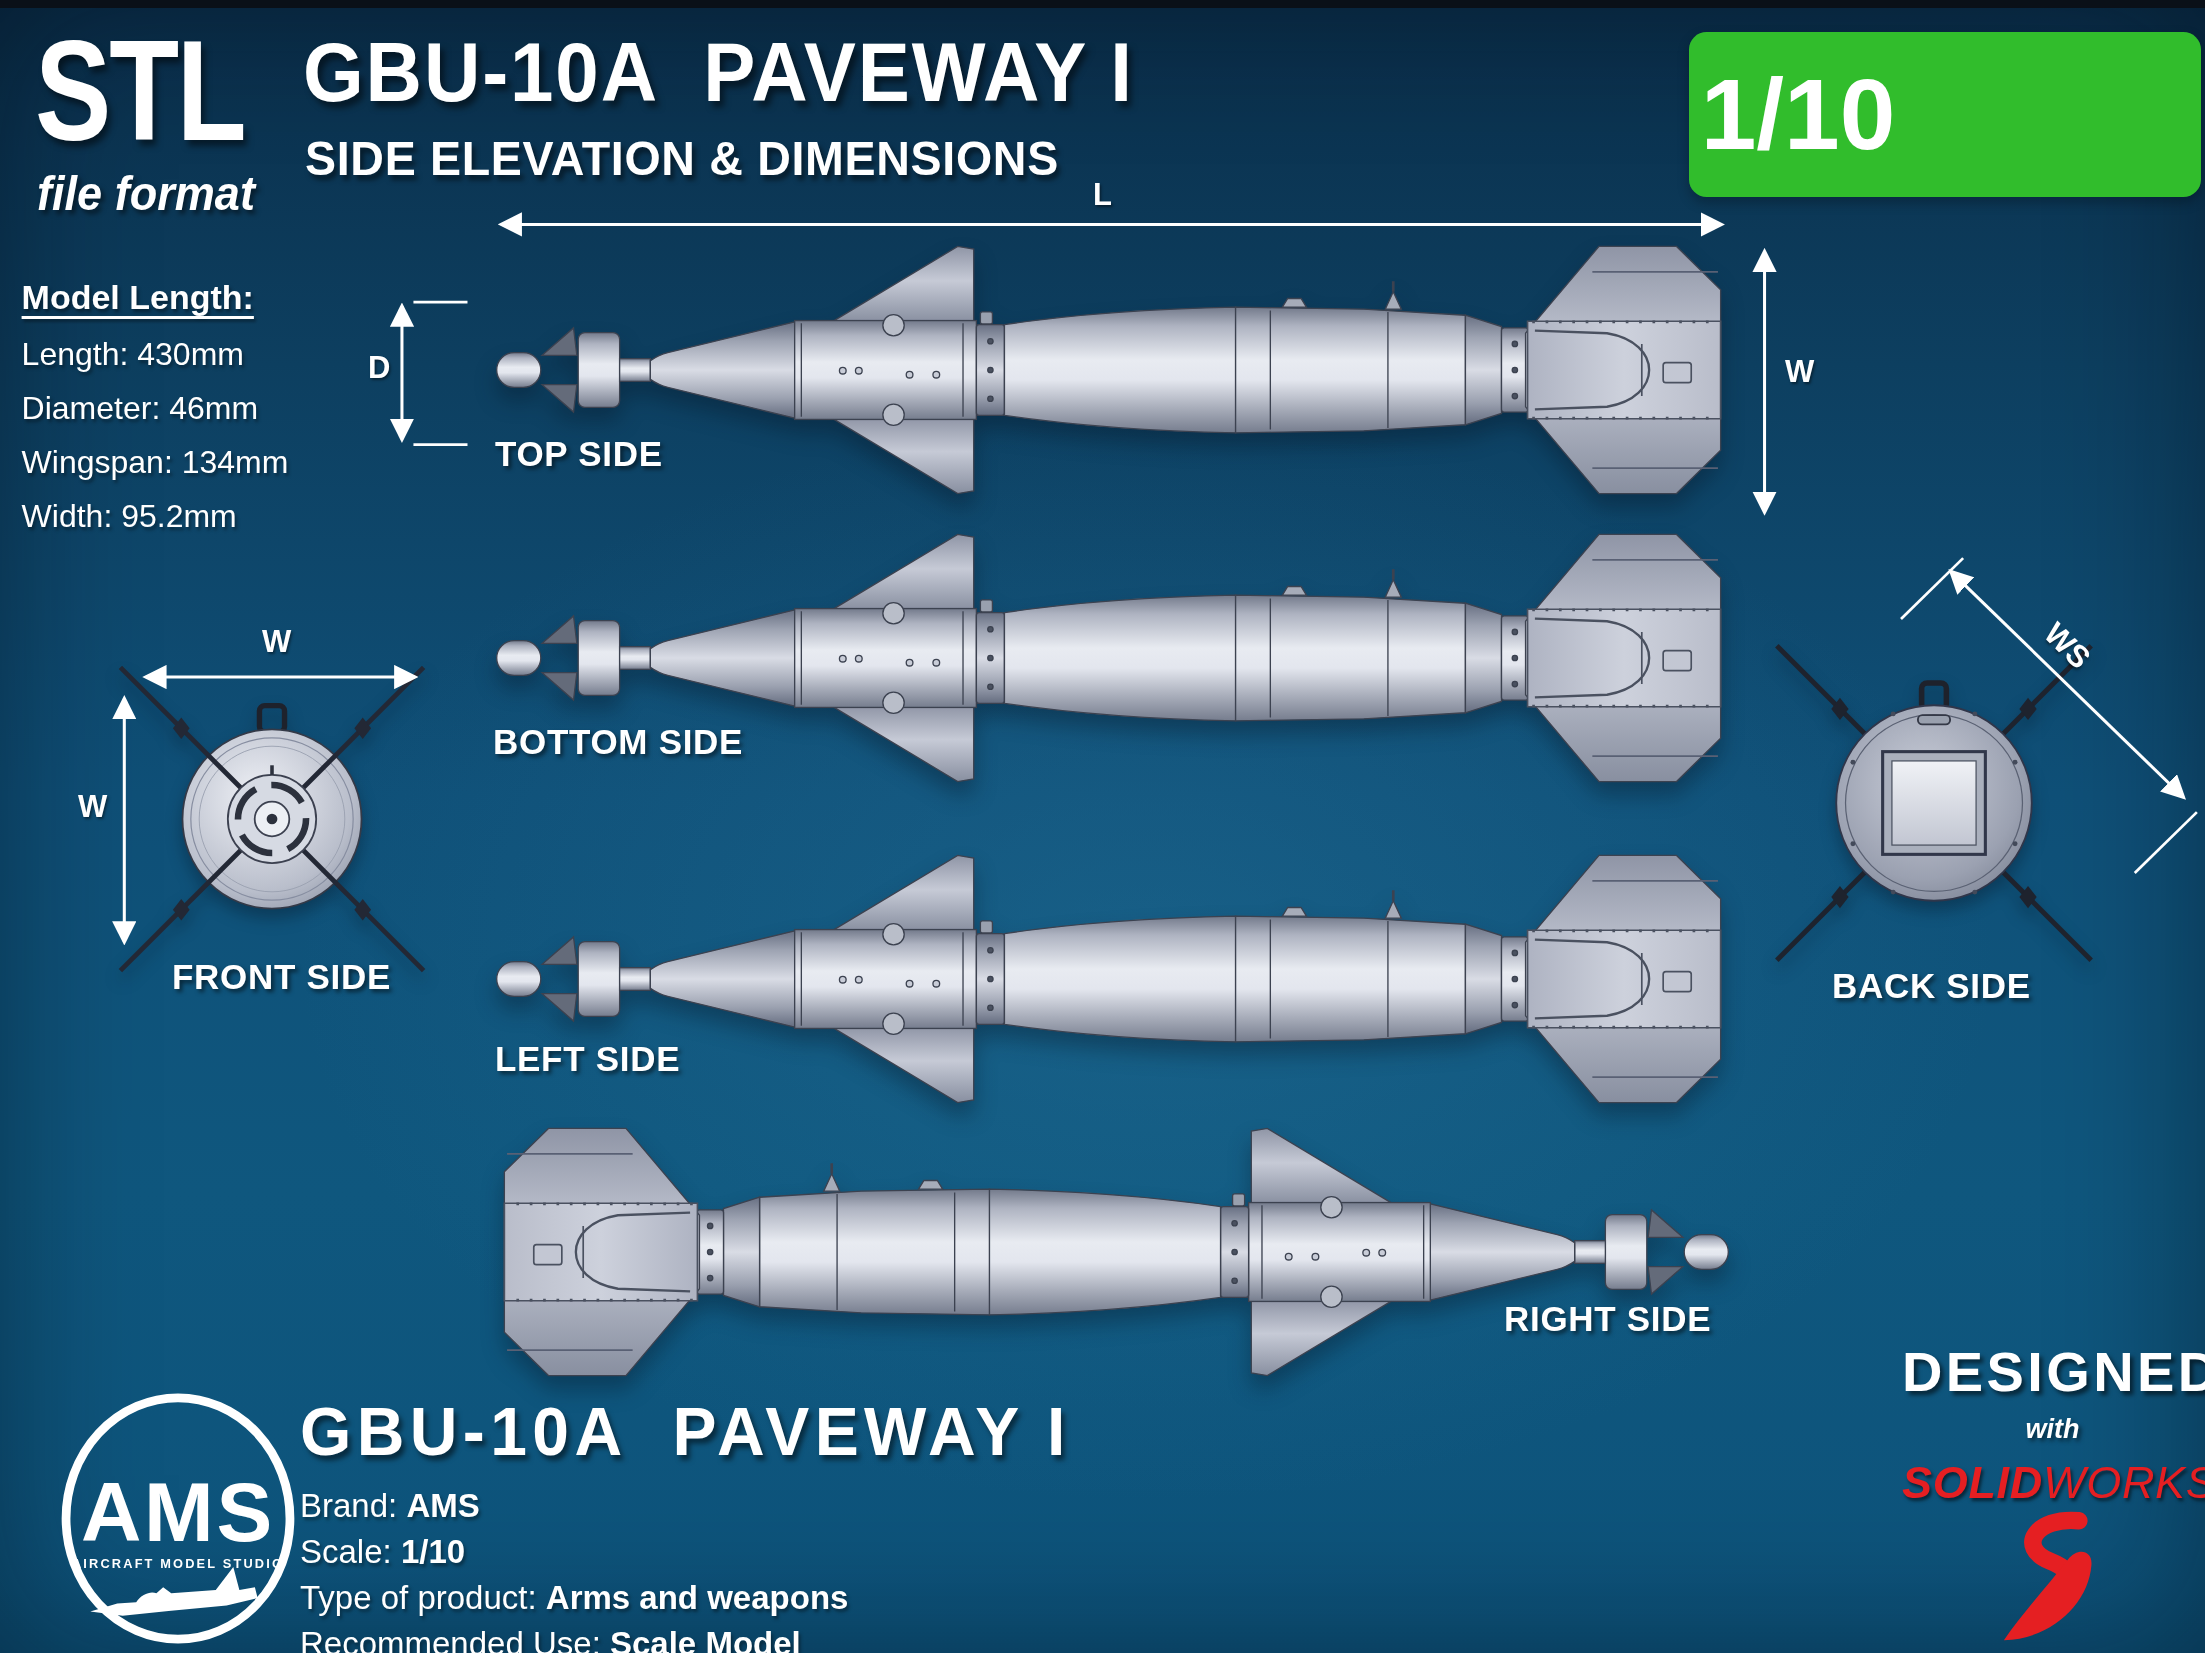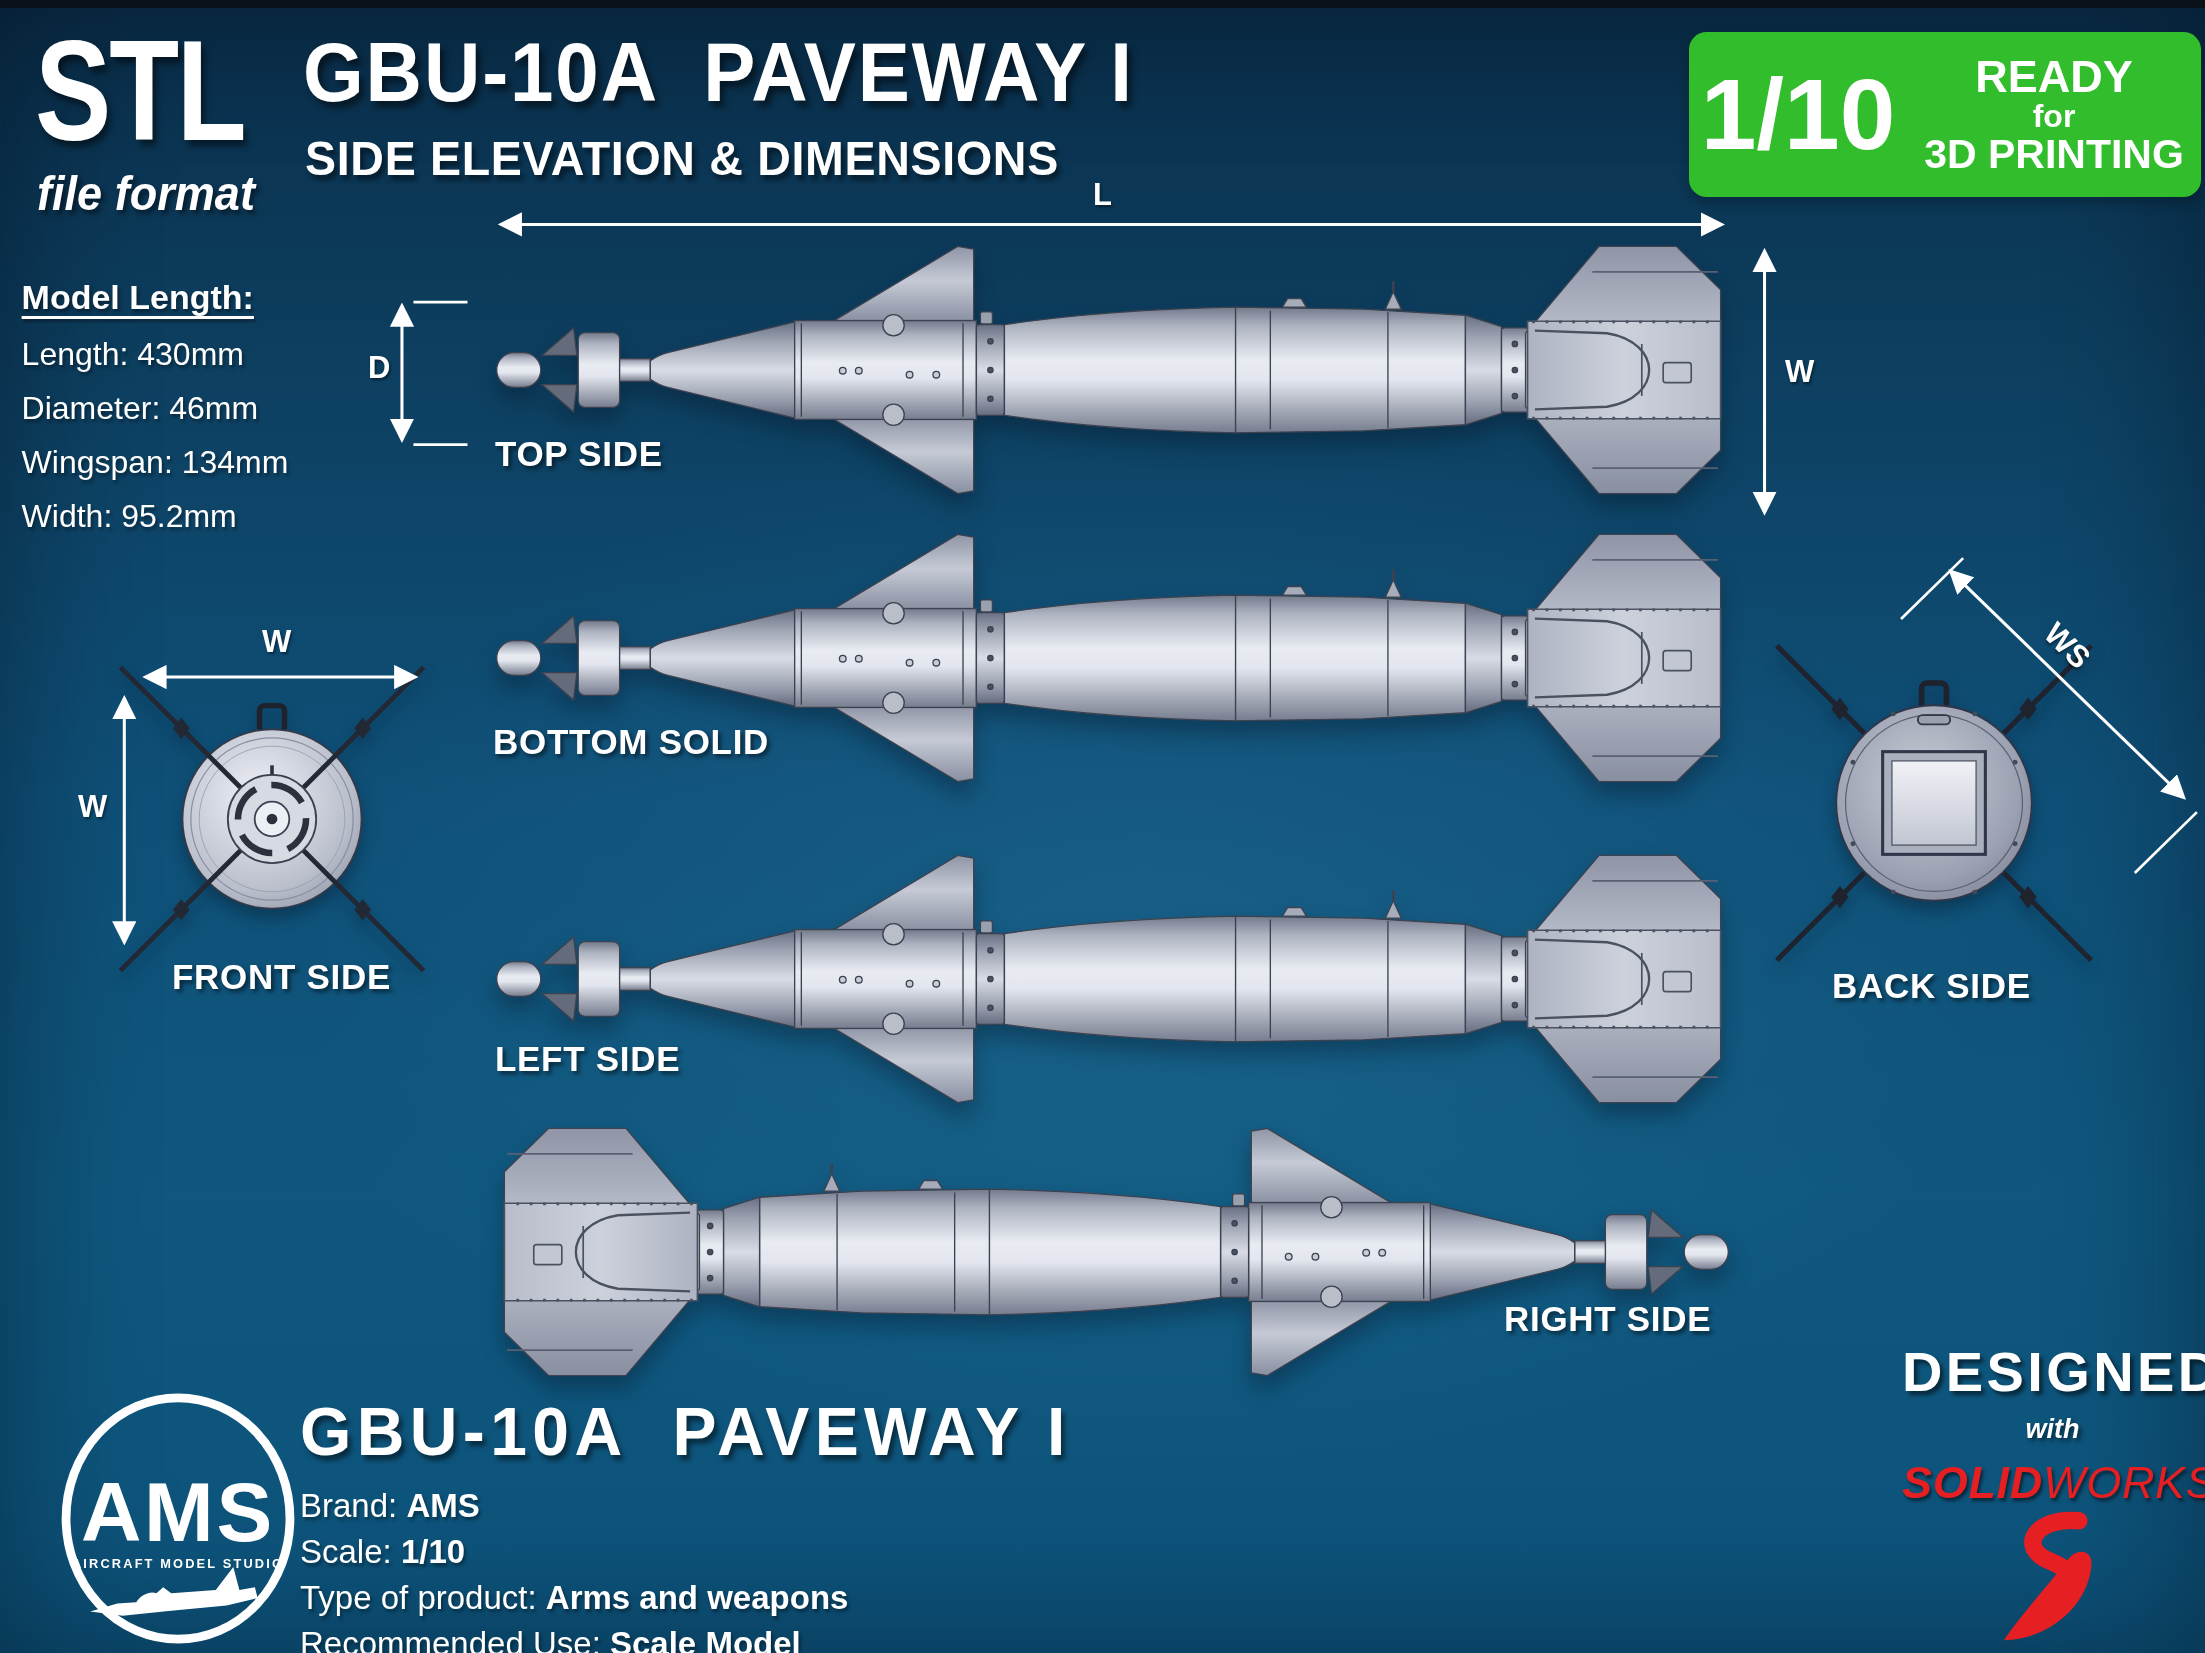--- a/index.html
+++ b/index.html
@@ -225,25 +225,20 @@
       </symbol>
     </defs>
   </svg>
 
   <div class="stl">STL</div>
   <div class="fileformat">file format</div>
   <div class="title">GBU-10A  PAVEWAY I</div>
   <div class="subtitle">SIDE ELEVATION &amp; DIMENSIONS</div>
   <div class="badge">
     <div class="scale">1/10</div>
-    <div class="rcol">
-      <div class="r1">READY</div>
-      <div class="r2">for</div>
-      <div class="r3">3D PRINTING</div>
-    </div>
   </div>
 
   <div class="details">
     <div class="hd">Model Length:</div>
     <div class="row">
       <b>Length:</b>
       <span>430mm</span>
     </div>
     <div class="row">
       <b>Diameter:</b>
@@ -294,21 +289,21 @@
   </svg>
 
   <div class="dim-label" style="left:1093px;top:177px">L</div>
   <div class="dim-label" style="left:368px;top:350px">D</div>
   <div class="dim-label" style="left:1785px;top:354px">W</div>
   <div class="dim-label" style="left:262px;top:624px">W</div>
   <div class="dim-label" style="left:78px;top:789px">W</div>
   <div class="dim-label" style="left:2042px;top:628px;transform:rotate(45deg)">WS</div>
 
   <div class="view-label" style="left:495px;top:434px">TOP SIDE</div>
-  <div class="view-label" style="left:493px;top:722px">BOTTOM SOLID</div>
+  <div class="view-label" style="left:493px;top:722px">BOTTOM SIDE</div>
   <div class="view-label" style="left:495px;top:1039px">LEFT SIDE</div>
   <div class="view-label" style="left:1504px;top:1299px">RIGHT SIDE</div>
   <div class="view-label" style="left:172px;top:957px">FRONT SIDE</div>
   <div class="view-label" style="left:1832px;top:966px">BACK SIDE</div>
 
   <svg class="ams" width="246" height="259" viewBox="0 0 364 384">
     <ellipse cx="182" cy="192" rx="166" ry="179" fill="none" stroke="#ffffff" stroke-width="13"></ellipse>
     <text x="182" y="226" text-anchor="middle" fill="#ffffff" font-family="Liberation Sans, sans-serif" font-size="124" font-weight="700" letter-spacing="4">AMS</text>
     <text x="182" y="266" text-anchor="middle" fill="#ffffff" font-family="Liberation Sans, sans-serif" font-size="19" font-weight="700" letter-spacing="3.2">AIRCRAFT MODEL STUDIO</text>
     <path fill="#ffffff" d="M52,330 L92,318 L120,316 C128,304 142,299 150,303 L160,294 L172,303 L238,298 L264,264 L273,298 L296,294 L300,310 L254,321 L168,329 L100,336 Z"></path>

